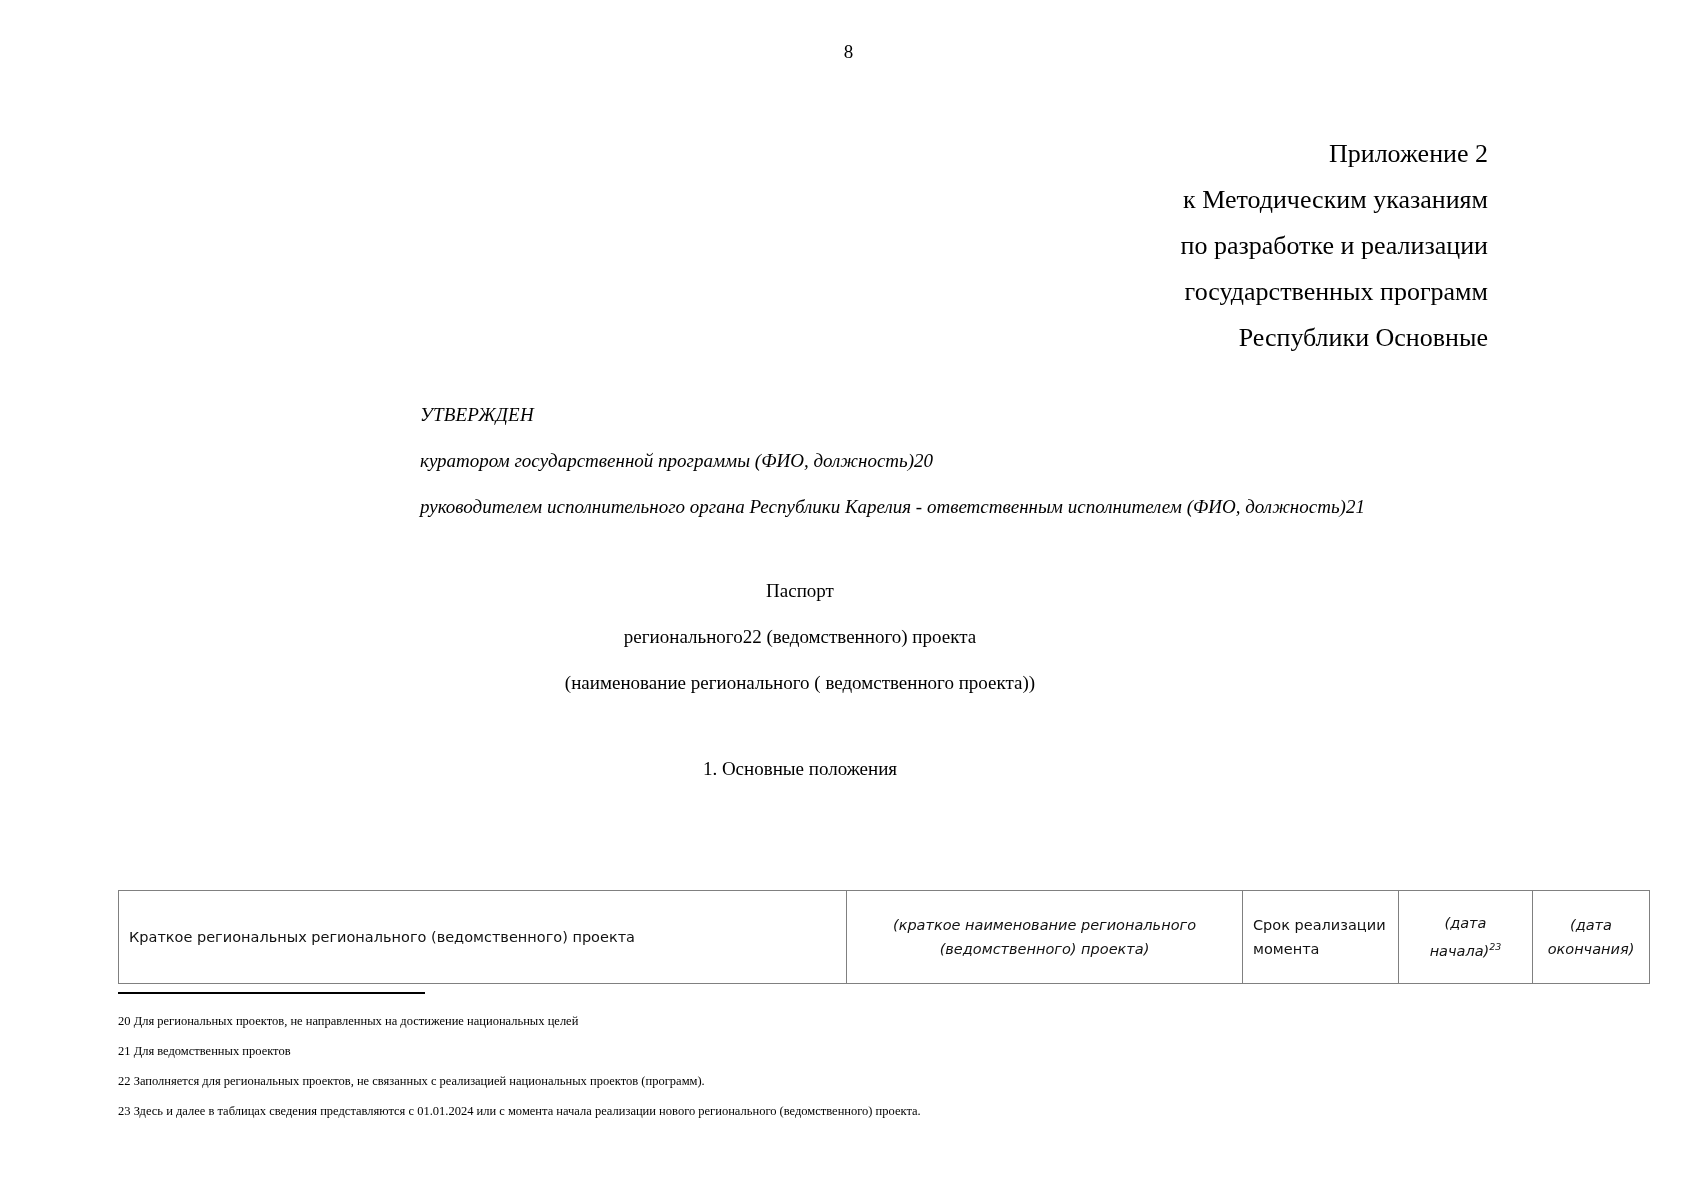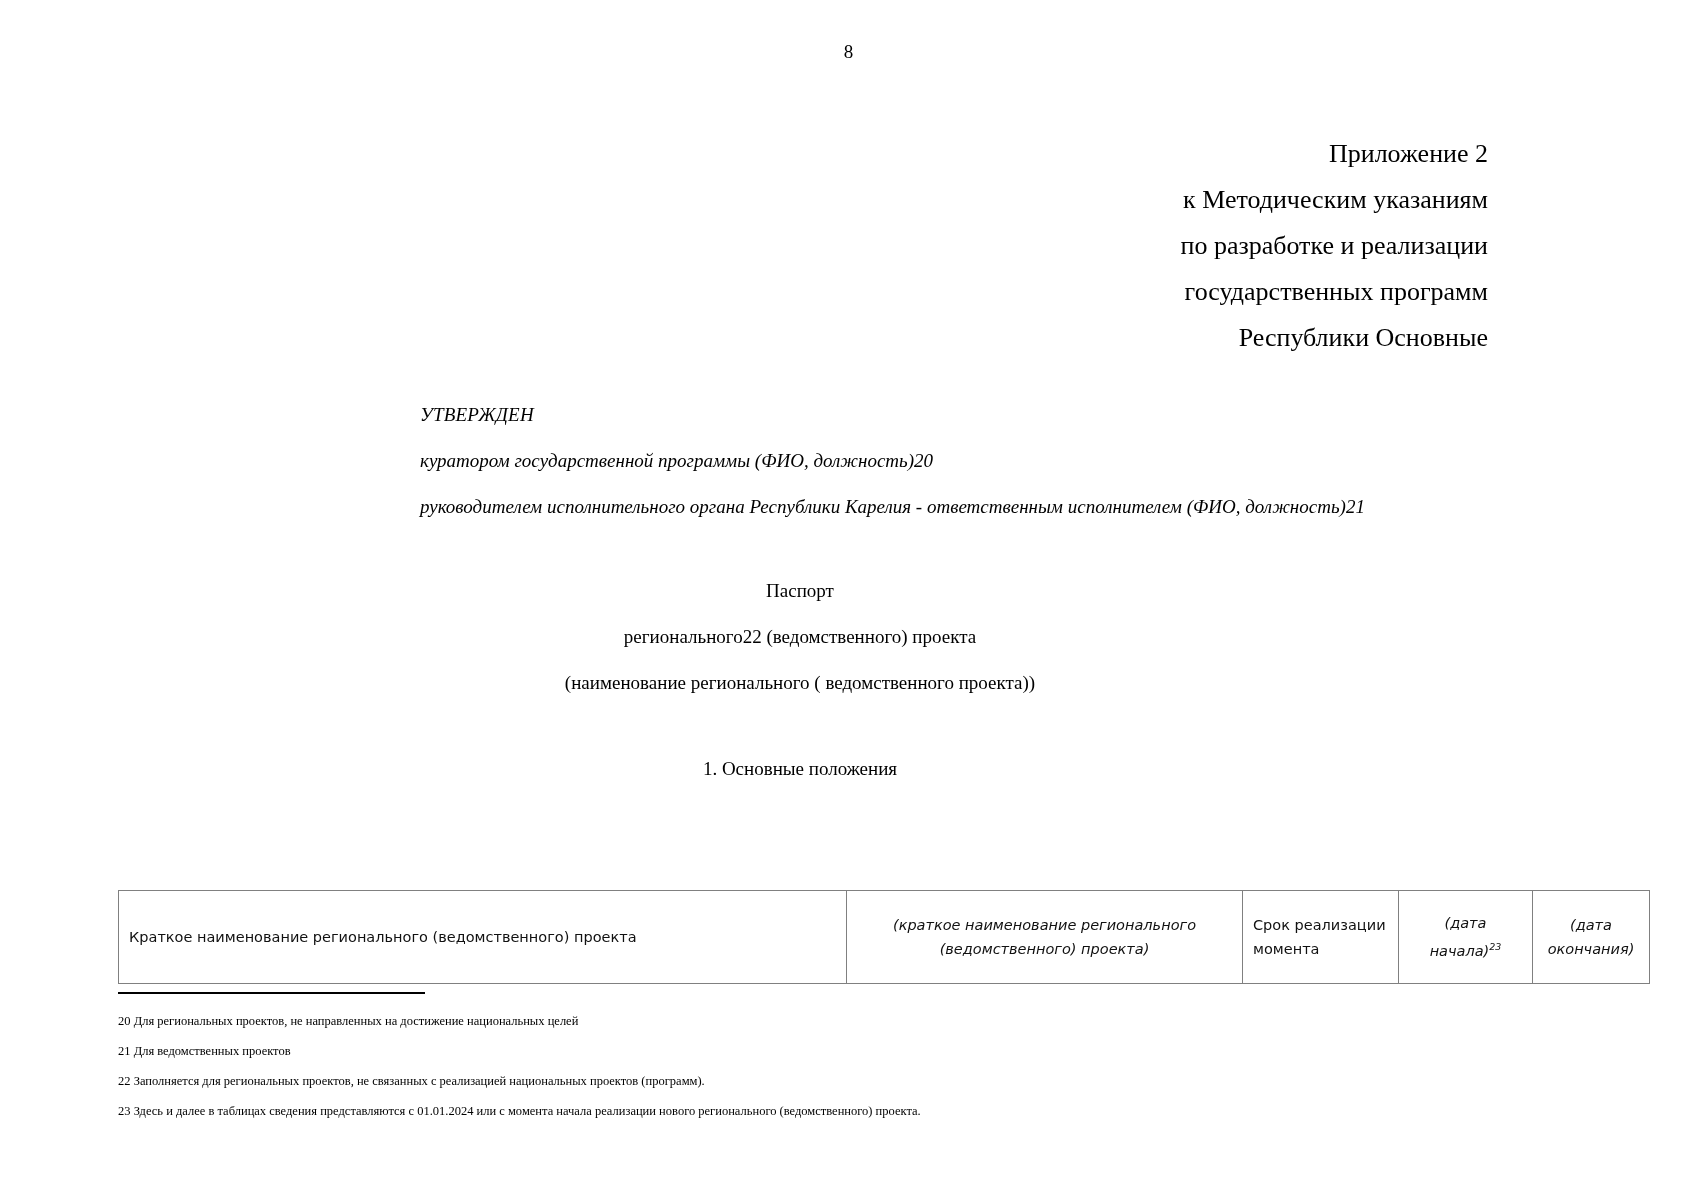--- a/index.html
+++ b/index.html
@@ -186,21 +186,21 @@
     <div class="line">Паспорт</div>
     <div class="line">регионального22 (ведомственного) проекта</div>
     <div class="line">(наименование регионального ( ведомственного проекта))</div>
   </div>
 
   <div class="section-heading">1. Основные положения</div>
 
   <table class="main-table">
     <tbody>
       <tr>
-        <td class="cell-name">Краткое наименование регионального (ведомственного) проекта</td>
+        <td class="cell-name">Краткое региональных регионального (ведомственного) проекта</td>
         <td class="cell-fullname">
           <div>(краткое наименование регионального</div>
           <div>(ведомственного) проекта)</div>
         </td>
         <td class="cell-term">
           <div>Срок реализации</div>
           <div>момента</div>
         </td>
         <td class="cell-date-start">
           <div>(дата</div>

